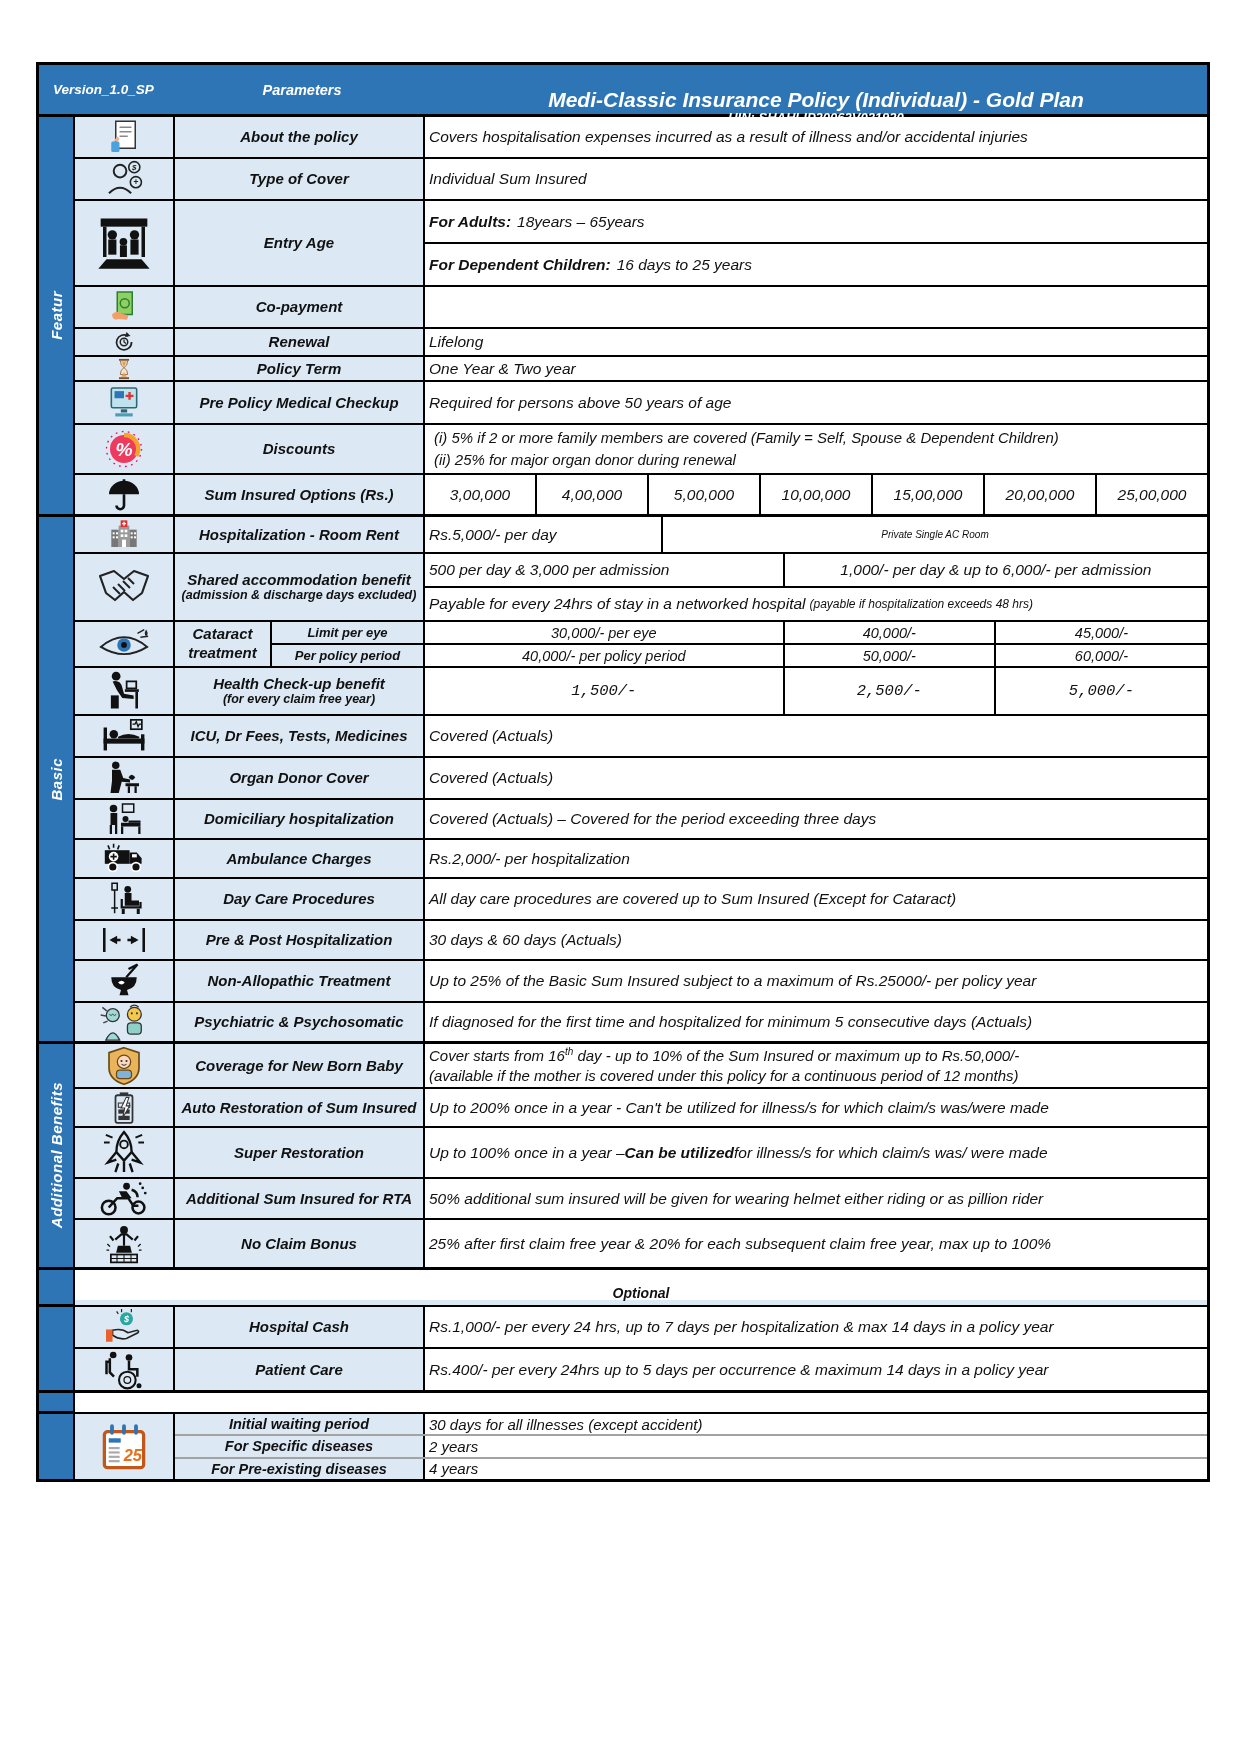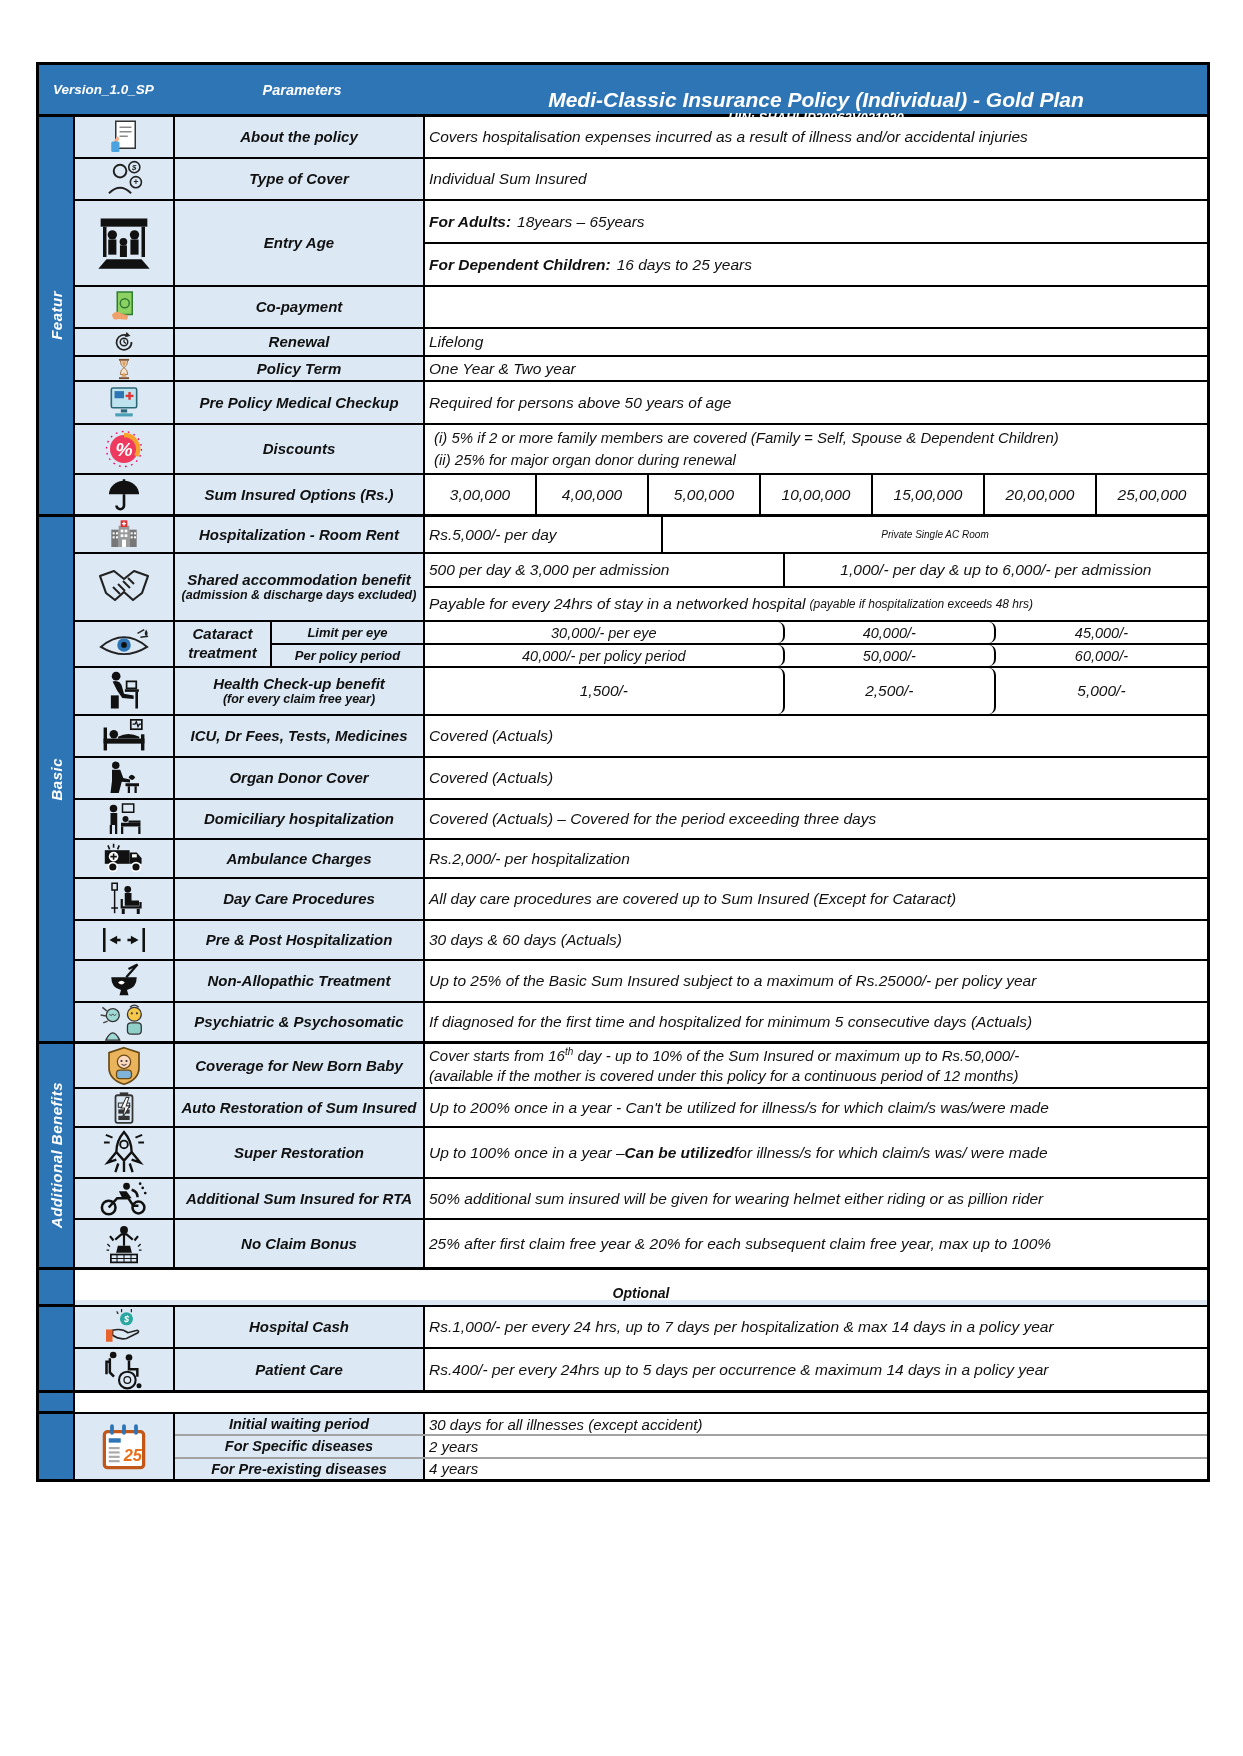--- a/index.html
+++ b/index.html
@@ -66,22 +66,22 @@
   .cat-label { flex:0 0 250px; display:flex; }
   .cat-main { flex:0 0 97px; background:#dce9f5; border-right:2px solid #000; display:flex; flex-direction:column;
               align-items:center; justify-content:center; font-weight:bold; font-size:15px; line-height:1.25; }
   .cat-subs { flex:1; display:flex; flex-direction:column; }
   .cat-sub { flex:1; background:#dce9f5; border-right:2px solid #000; display:flex; align-items:center;
              justify-content:center; font-weight:bold; font-size:13px; }
   .cat-sub.bb { border-bottom:2px solid #000; }
   .cat-vals { flex:1; display:flex; flex-direction:column; }
   .cat-vrow { flex:1; display:flex; }
   .cat-vrow.bb { border-bottom:2px solid #000; }
-  .cv3 { display:flex; align-items:center; justify-content:center; font-size:14.5px;border-radius:7px; }
-  .vals3 .cv3 { font-size:15.5px; }
+  .cv3 { display:flex; align-items:center; justify-content:center; font-size:14.5px; }
+  .vals3 .cv3 { font-size:15.5px;font-family:Liberation Mono, monospace; }
   .c1 { flex:0 0 46%; border-right:2px solid #000; }
   .c2 { flex:0 0 27%; border-right:2px solid #000; }
   .c3 { flex:1; }
   .vals3 { flex:1; display:flex; }
 
   .center-row { flex:1; background:#dce9f5; display:flex; flex-direction:column; align-items:center;
                 justify-content:center; font-weight:bold; font-size:14px; line-height:1.25;margin-top:30px; }
 
   .wait-right { flex:1; display:flex; flex-direction:column; }
   .wrow { flex:1; display:flex; }

